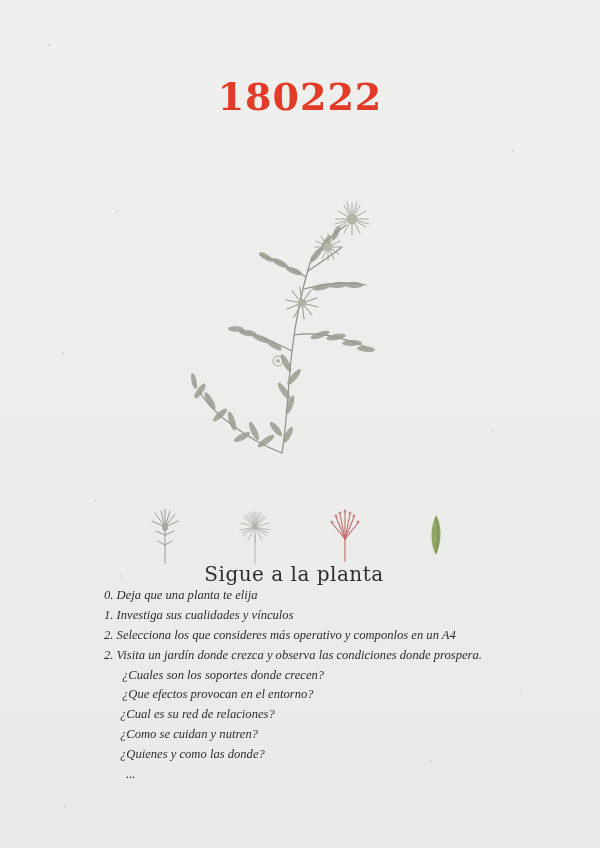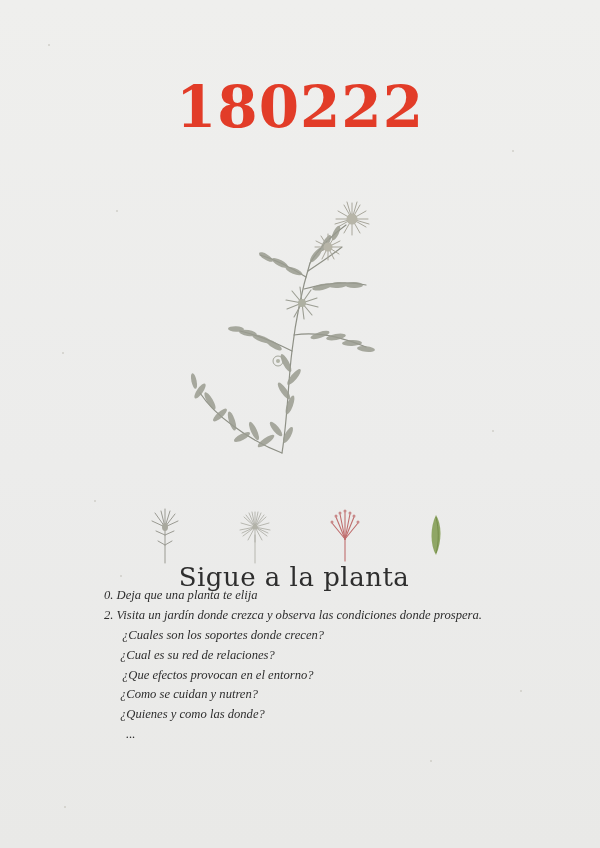--- a/index.html
+++ b/index.html
@@ -33,21 +33,21 @@
   }
 
   .title {
     position: absolute;
     top: 78px;
     left: 0;
     right: 0;
     text-align: center;
     font-family: "DejaVu Serif", "Liberation Serif", serif;
     font-weight: 700;
-    font-size: 58px;
+    font-size: 38px;
     letter-spacing: 1px;
     color: #e23c28;
     line-height: 1;
   }
 
   .plant-wrap {
     position: absolute;
     top: 185px;
     left: 0;
     right: 0;
@@ -69,21 +69,21 @@
   .specimen { width: 46px; height: 60px; position: relative; }
   .specimen svg { display: block; }
 
   .subtitle {
     position: absolute;
     top: 562px;
     left: 0;
     right: 12px;
     text-align: center;
     font-family: "DejaVu Serif", "Liberation Serif", serif;
-    font-size: 26px;
+    font-size: 20px;
     color: #2e2e2e;
     letter-spacing: .5px;
   }
 
   .steps {
     position: absolute;
     top: 586px;
     left: 104px;
     width: 420px;
     font-family: "Liberation Serif", serif;
@@ -331,22 +331,24 @@
         <path d="M24 10 C30 20 30 36 24 50 C18 40 18 22 24 10 Z" fill="#7f9a4e" opacity="0.85"></path>
         <path d="M24 12 C27 24 27 38 24 48" stroke="#6e8742" stroke-width="0.8" fill="none"></path>
       </svg>
     </div>
   </div>
 
   <div class="subtitle">Sigue a la planta</div>
 
   <div class="steps">
     <div class="step">0. Deja que una planta te elija</div>
+    <div class="step">1. Investiga sus cualidades y vínculos</div>
+    <div class="step">2. Selecciona los que consideres más operativo y componlos en un A4</div>
     <div class="step">2. Visita un jardín donde crezca y observa las condiciones donde prospera.</div>
     <div class="q q1">¿Cuales son los soportes donde crecen?</div>
+    <div class="q q1">¿Que efectos provocan en el entorno?</div>
     <div class="q">¿Cual es su red de relaciones?</div>
-    <div class="q q1">¿Que efectos provocan en el entorno?</div>
     <div class="q">¿Como se cuidan y nutren?</div>
     <div class="q">¿Quienes y como las donde?</div>
     <div class="dots">...</div>
   </div>
 
 </div>
 
 </body></html>

